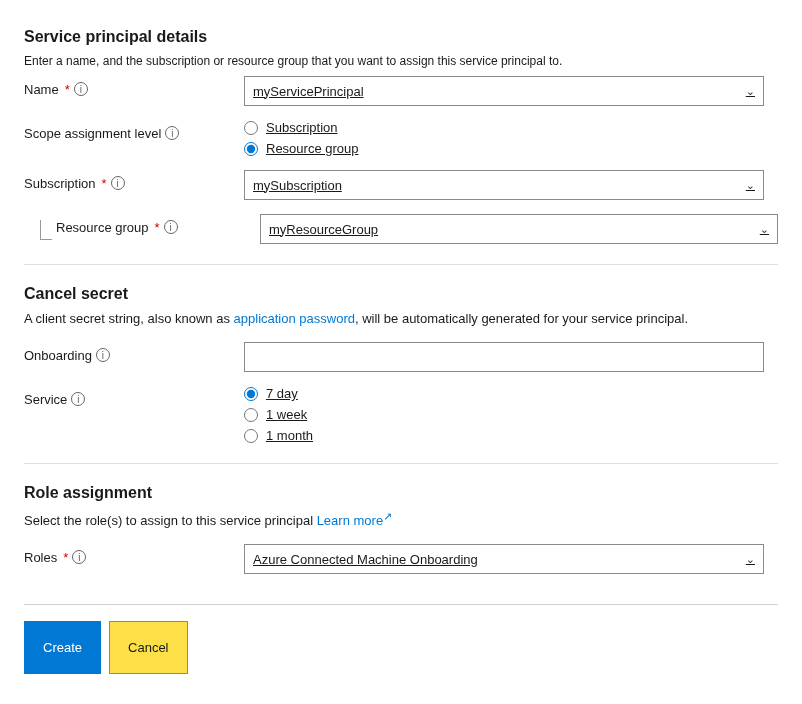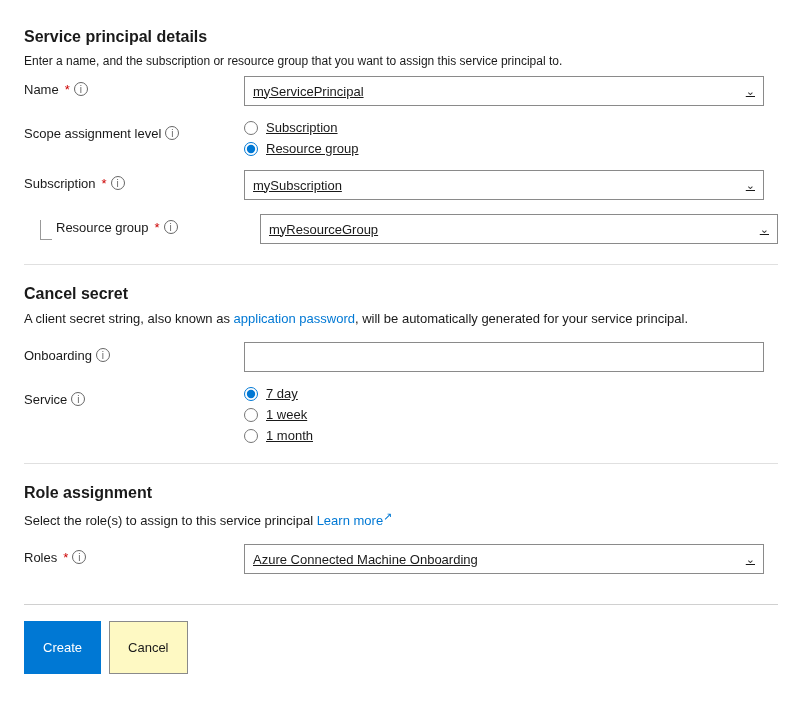--- a/index.html
+++ b/index.html
@@ -146,21 +146,21 @@
     .btn-primary {
       background: #0078d4;
       color: #fff;
       border: 1px solid #0078d4;
       padding: 4px 18px;
       font-size: 13px;
       cursor: pointer;
     }
 
     .btn-secondary {
-      background: #fef9c3;
+      background: #fde047;
       color: #1a1a1a;
       border: 1px solid #8a8a8a;
       padding: 18px 18px;
       font-size: 13px;
       cursor: pointer;
     }
 
     .link {
       color: #0078d4;
       text-decoration: none;

